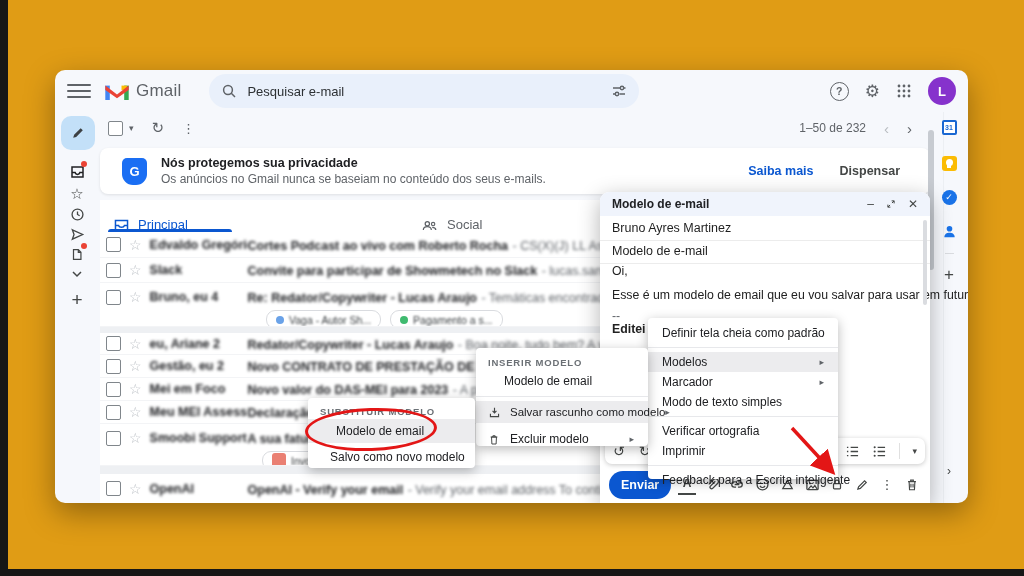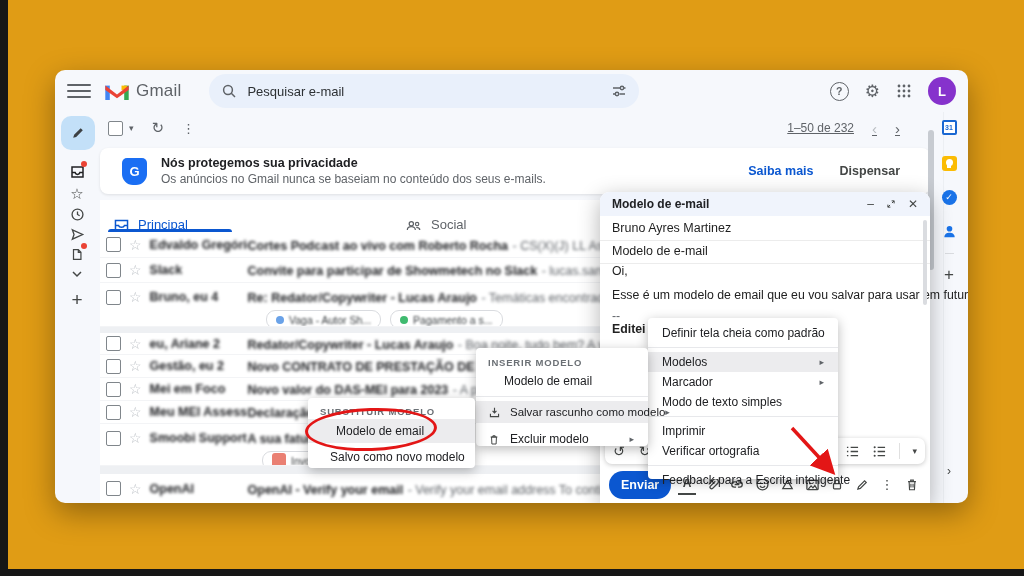--- a/index.html
+++ b/index.html
@@ -32,21 +32,21 @@
       display:flex;align-items:center;justify-content:center;}
   .railico{left:11px;width:22px;height:20px;display:flex;align-items:center;justify-content:center;color:#444746;}
   .reddot{position:absolute;right:1px;top:-1px;width:6px;height:6px;border-radius:50%;background:#ea4335;}
   .plus{font-size:19px;color:#444746;}
   
   #listbar{left:45px;top:44px;width:830px;height:28px;display:flex;align-items:center;padding-left:8px;box-sizing:border-box;gap:18px;color:#5f6368;}
   .cb{width:13px;height:13px;border:1.5px solid #80868b;border-radius:2px;background:#fff;}
   .cbcaret{font-size:9px;color:#5f6368;margin-left:-12px;}
   .refresh{font-size:15px;}
   .morev{font-size:13px;letter-spacing:0;}
-  #pagin{margin-left:auto;display:flex;align-items:center;gap:18px;margin-right:30px;font-size:12px;color:#5f6368;text-decoration:underline;}
+  #pagin{margin-left:auto;display:flex;align-items:center;gap:18px;margin-right:18px;font-size:12px;color:#5f6368;}
   .pgchev{font-size:15px;}
   
   #banner{left:45px;top:78px;width:830px;height:46px;background:#fff;border-radius:8px;
       box-shadow:0 1px 3px rgba(0,0,0,.1);display:flex;align-items:center;}
   .shield{margin-left:22px;width:25px;height:27px;background:#1a6ef3;border-radius:5px 5px 11px 11px;
       color:#fff;font-weight:700;font-size:13px;display:flex;align-items:center;justify-content:center;}
   .bnr-t{font-size:12.5px;font-weight:700;color:#202124;}
   .bnr-s{font-size:12px;color:#5f6368;margin-top:2px;}
   .bnr-link{font-size:12.5px;font-weight:700;}
   
@@ -239,21 +239,21 @@
     </div>
 
     <div class="abs" id="tabs">
       <div class="tab active" style="left:0;width:140px">
         <svg class="s" width="15" height="13" viewBox="0 0 16 14">
             <path d="M1.5 1.5h13v11h-13z M1.5 7h3.3c.3 1.2 1.5 2 3.2 2s2.9-.8 3.2-2h3.3" fill="none" stroke="#0b57d0" stroke-width="1.6"></path>
           </svg>
         <span class="tablbl">Principal</span>
         <span class="tabunder"></span>
       </div>
-      <div class="tab" style="left:292px;width:120px">
+      <div class="tab" style="left:308px;width:120px">
         <svg class="s" width="16" height="13" viewBox="0 0 18 14">
             <circle cx="6" cy="5" r="2.4" fill="none" stroke="#5f6368" stroke-width="1.4"></circle>
             <circle cx="12.5" cy="5.4" r="1.9" fill="none" stroke="#5f6368" stroke-width="1.3"></circle>
             <path d="M1.5 12c0-2.3 2-3.6 4.5-3.6S10.5 9.7 10.5 12M11.5 9.2c2 .1 4 1.2 4 2.8" fill="none" stroke="#5f6368" stroke-width="1.4"></path>
           </svg>
         <span class="tablbl">Social</span>
       </div>
     </div>
 
     <div class="abs rows-bg"></div>
@@ -469,24 +469,24 @@
         </div>
       <div class="mi">
           <span>Marcador</span>
           <span class="arr">▸</span>
         </div>
       <div class="mi">
           <span>Modo de texto simples</span>
         </div>
       <div class="mdiv"></div>
       <div class="mi">
+          <span>Verificar ortografia</span>
+        </div>
+      <div class="mi">
           <span>Imprimir</span>
-        </div>
-      <div class="mi">
-          <span>Verificar ortografia</span>
         </div>
       <div class="mdiv"></div>
       <div class="mi">
           <span>Feedback para a Escrita inteligente</span>
         </div>
     </div>
 
     <div class="abs menu" style="left:421px;top:278px;width:172px;height:98px;padding-top:6px;box-sizing:border-box;z-index:32">
       <div class="mhead">INSERIR MODELO</div>
       <div class="mi" style="padding-left:28px;height:22px">

